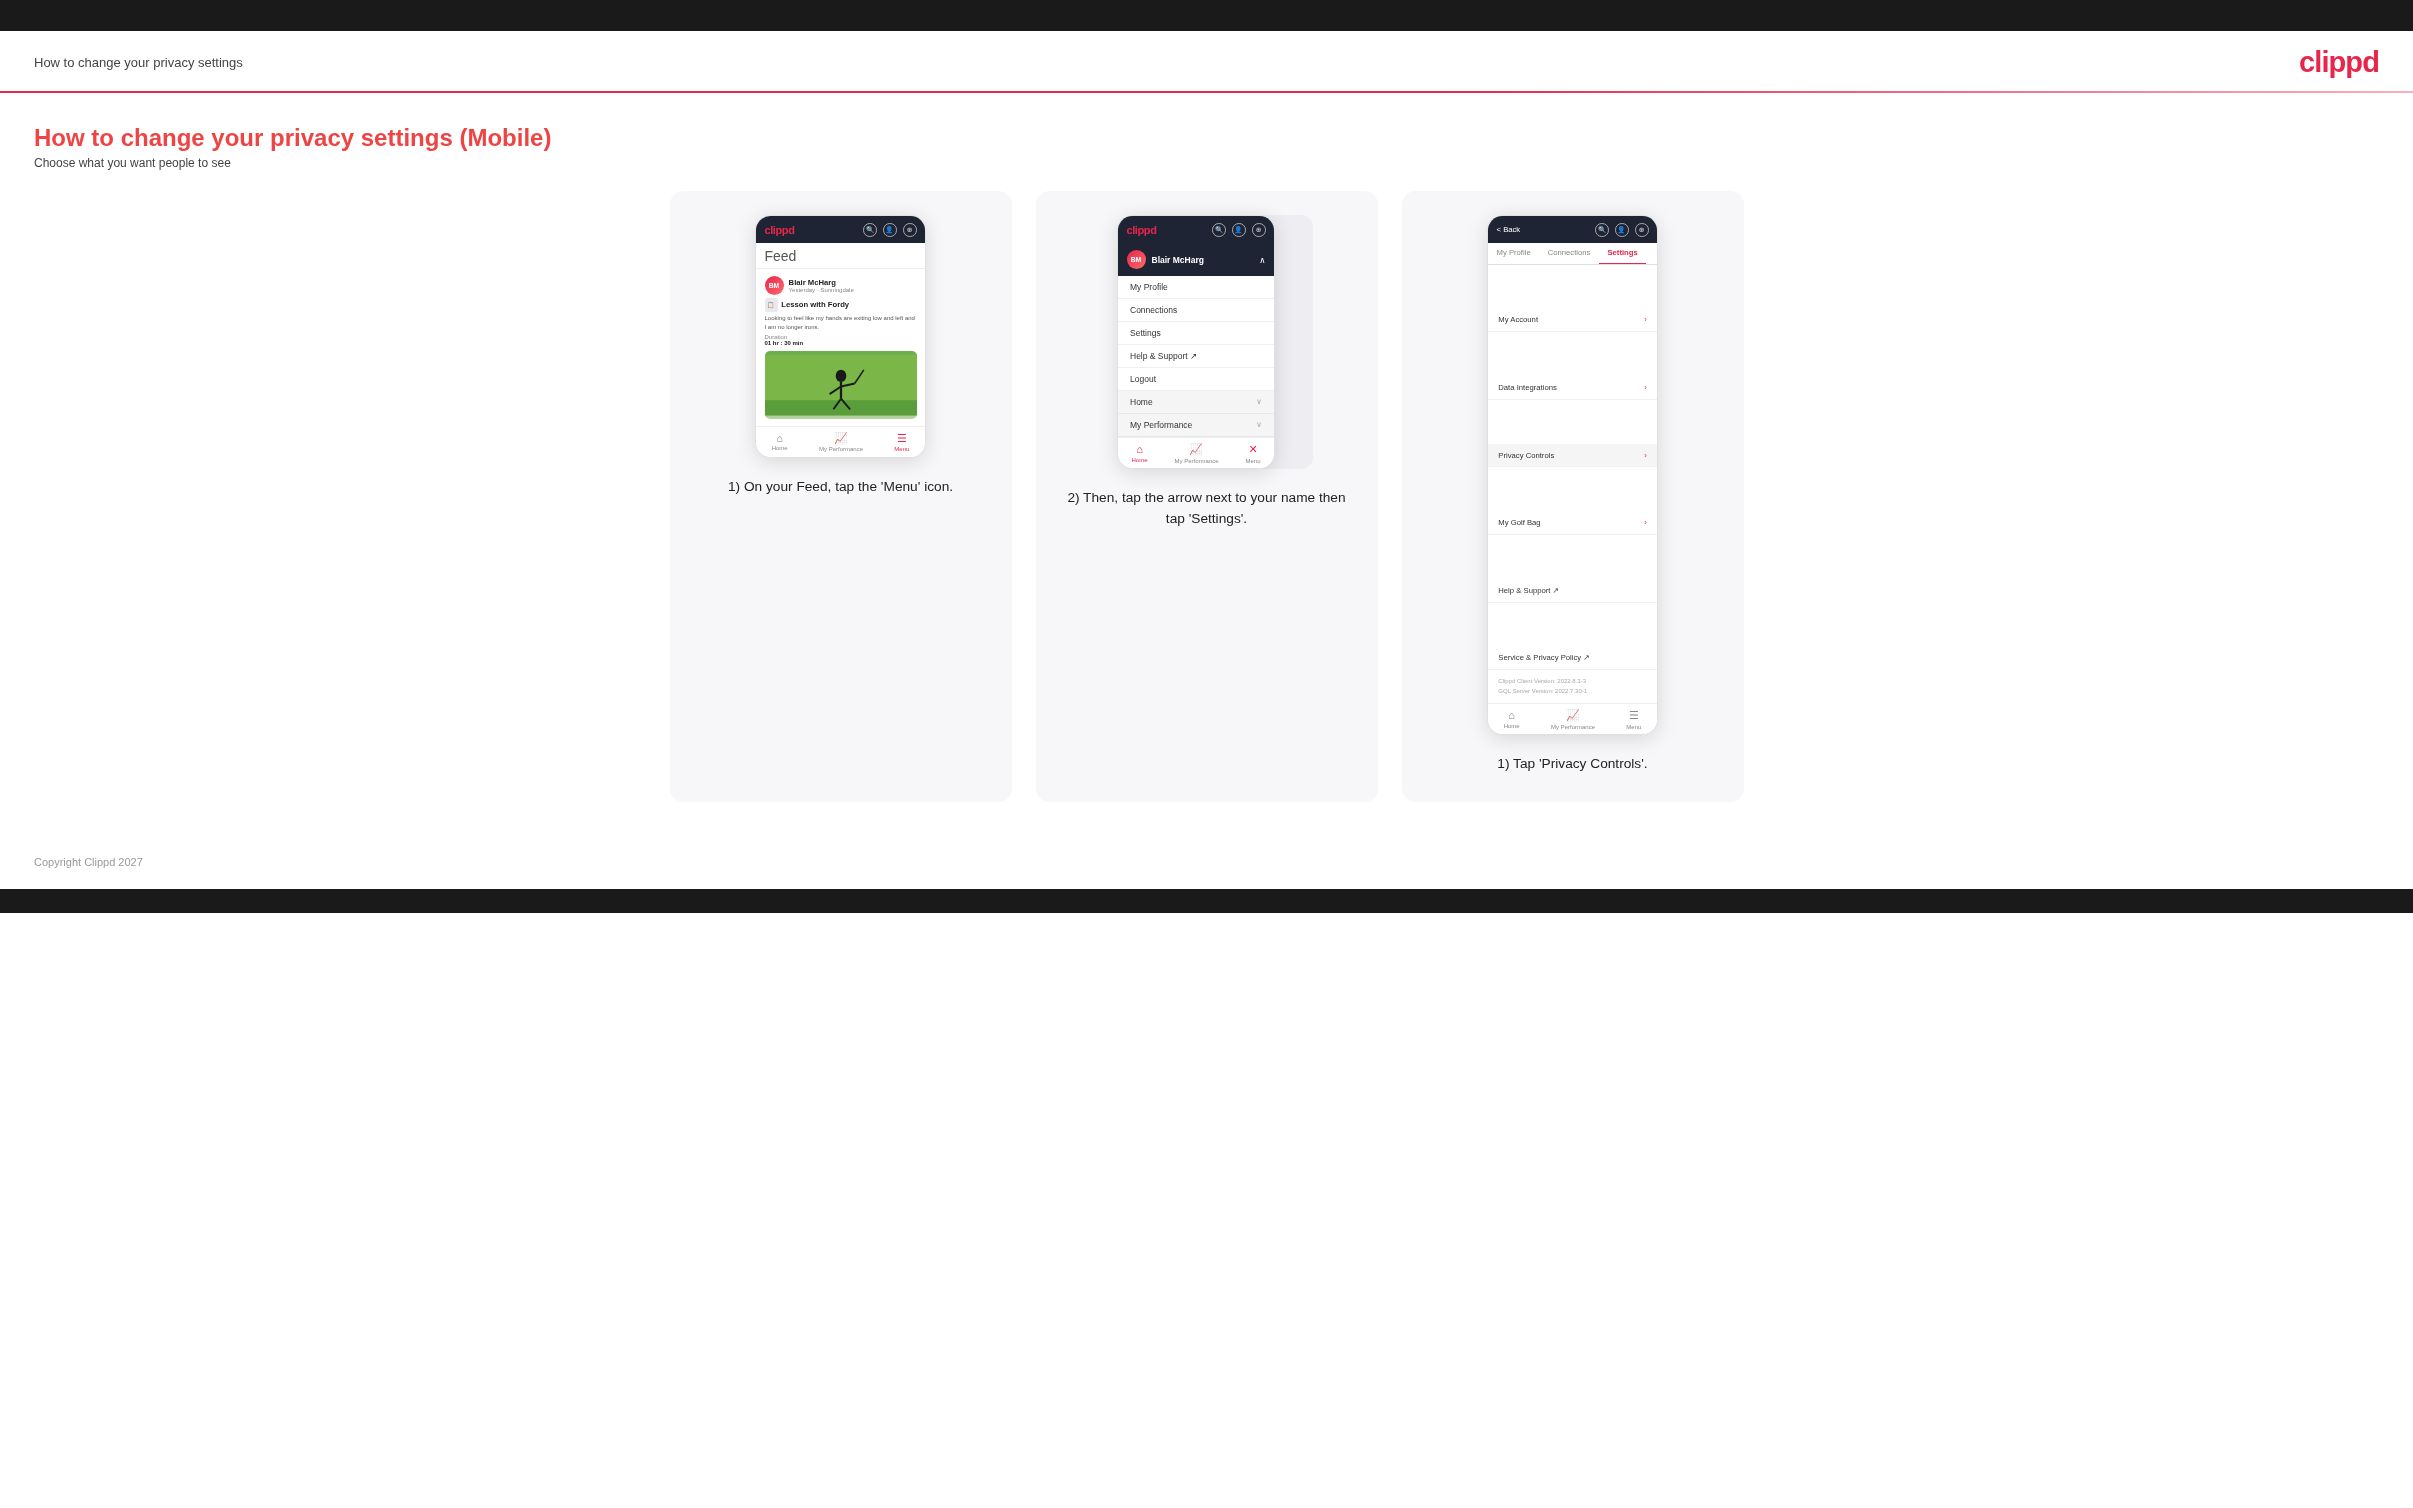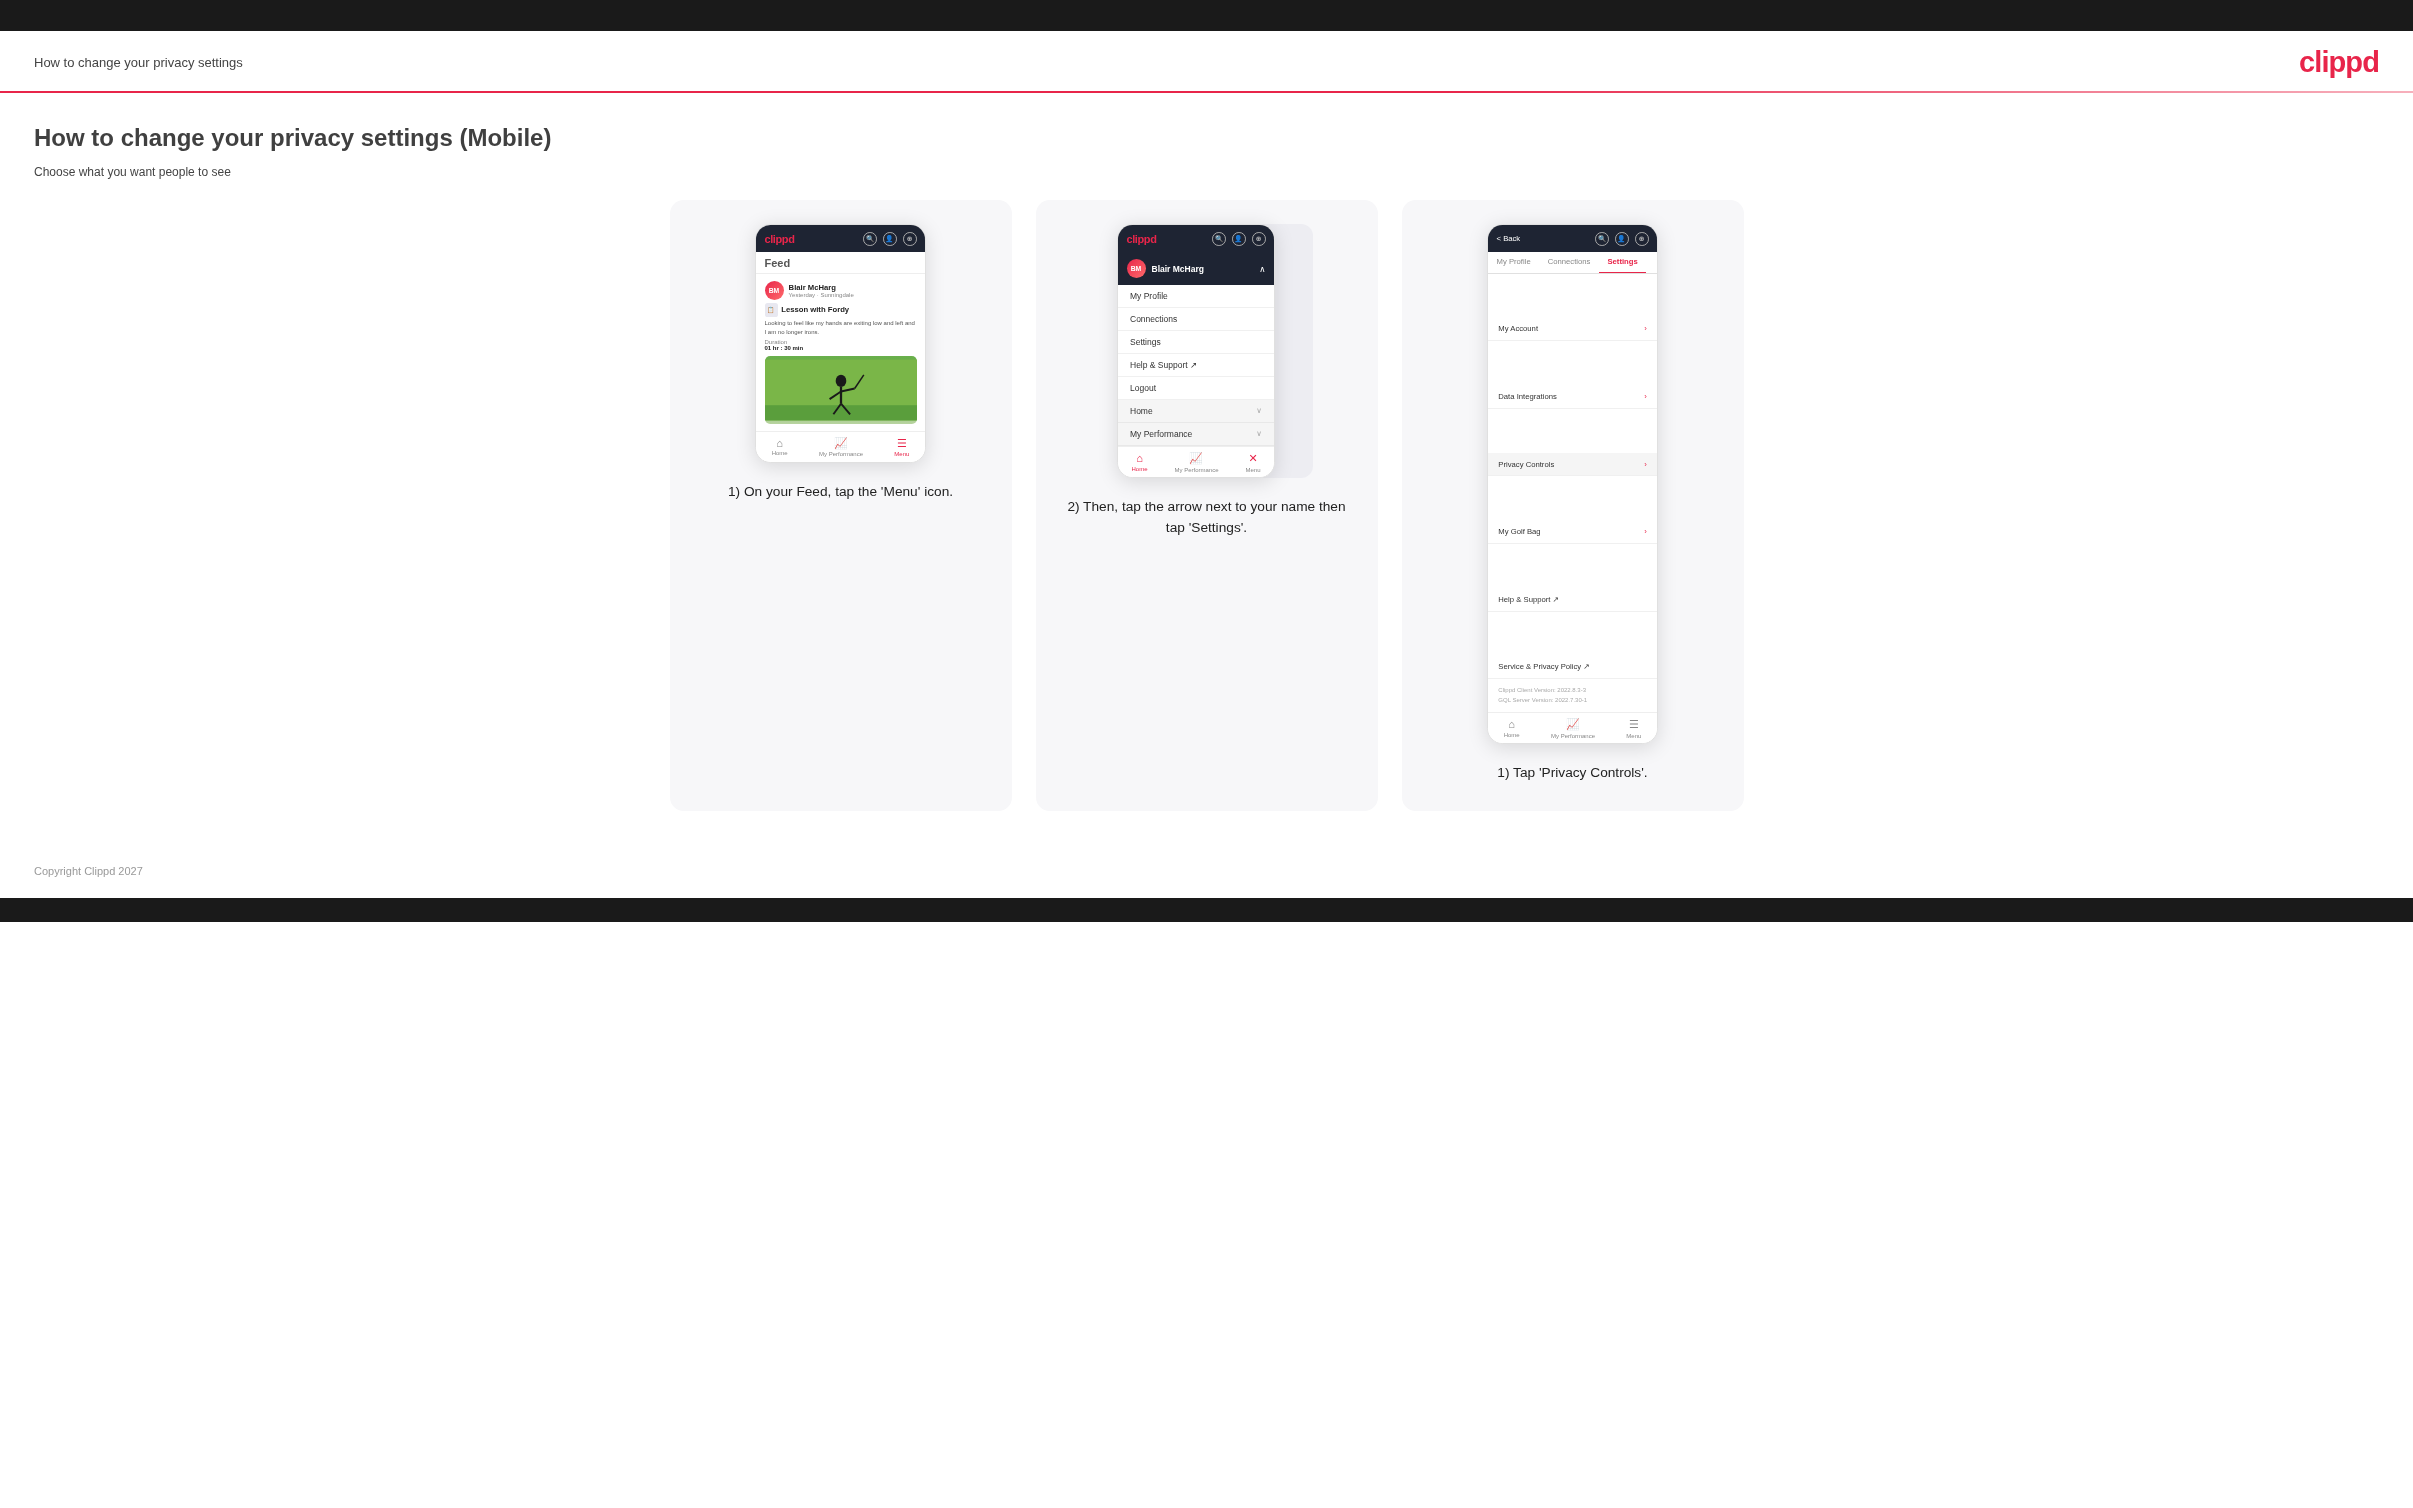--- a/index.html
+++ b/index.html
@@ -42,22 +42,22 @@
       margin: 0 0 31px 0;
     }
 
     
     .main-content {
       padding: 0 34px 34px 34px;
     }
     .page-heading {
       font-size: 24px;
       font-weight: 800;
-      color: #404040;
-      margin-bottom: 13px;
+      color: #ef4444;
+      margin-bottom: 4px;
     }
     .page-subheading {
       font-size: 12px;
       color: #444;
       margin-bottom: 21px;
     }
 
     
     .steps-container {
       display: flex;
@@ -114,25 +114,25 @@
       border: 1.3px solid #aaa;
       display: flex;
       align-items: center;
       justify-content: center;
       color: #ccc;
       font-size: 6.8px;
     }
 
     
     .phone-feed-label {
-      font-size: 11px;
+      font-size: 14px;
       color: #555;
       padding: 5.1px 8.5px 3.4px 8.5px;
       border-bottom: 0.9px solid #eee;
-      font-weight: 700;
+      font-weight: 400;
     }
     .phone-post {
       padding: 6.8px 8.5px;
     }
     .phone-post-user {
       display: flex;
       align-items: center;
       gap: 5.1px;
       margin-bottom: 3.4px;
     }

